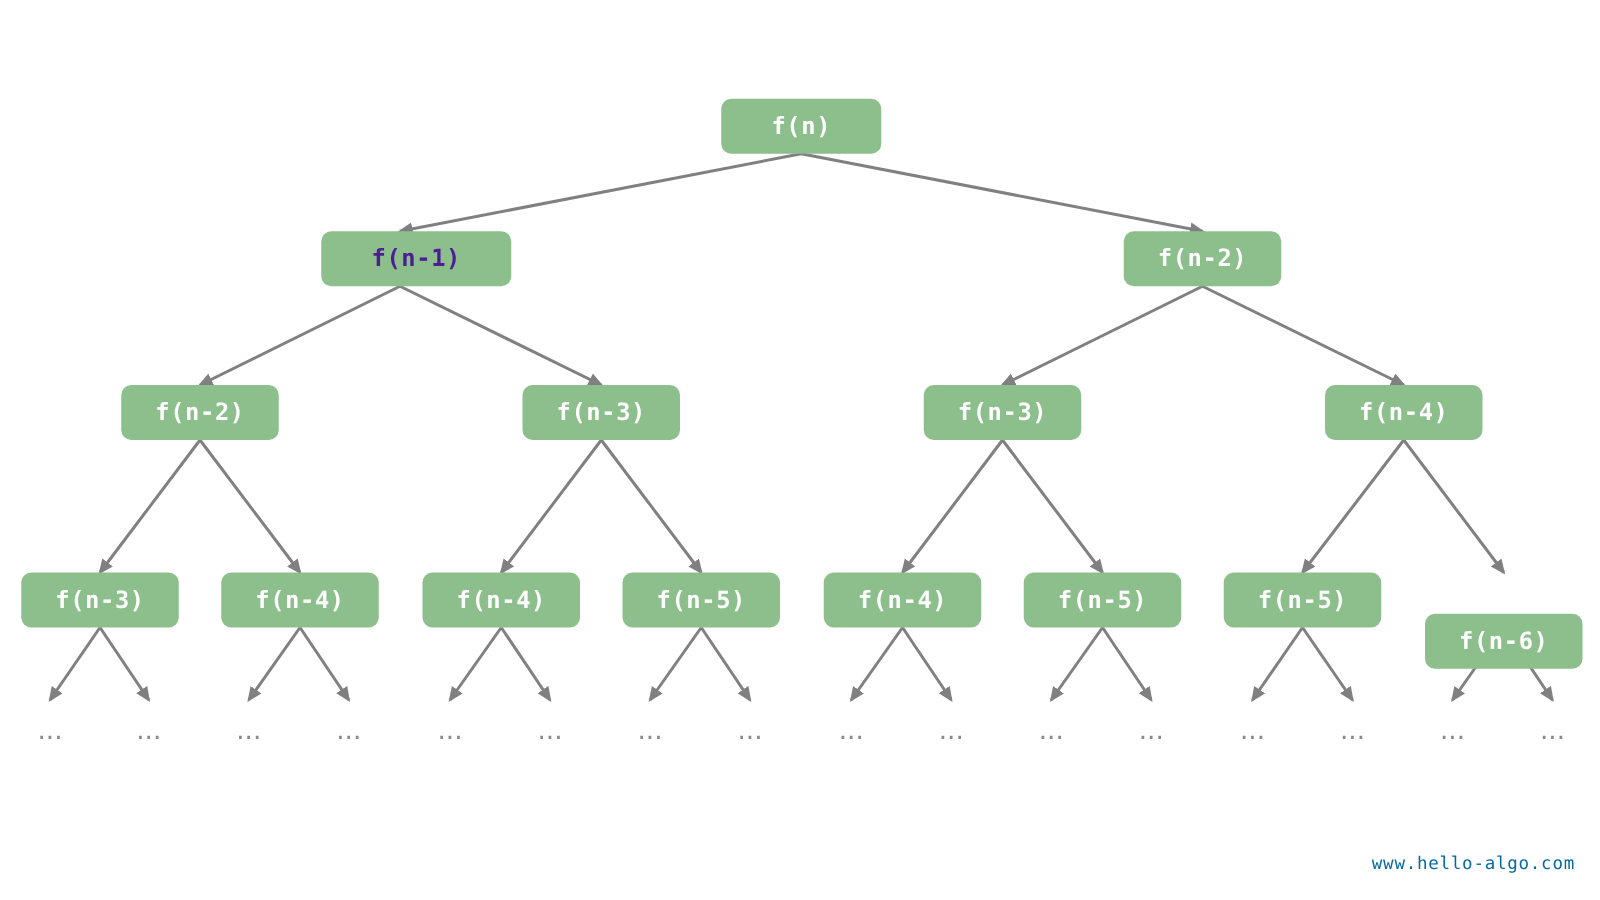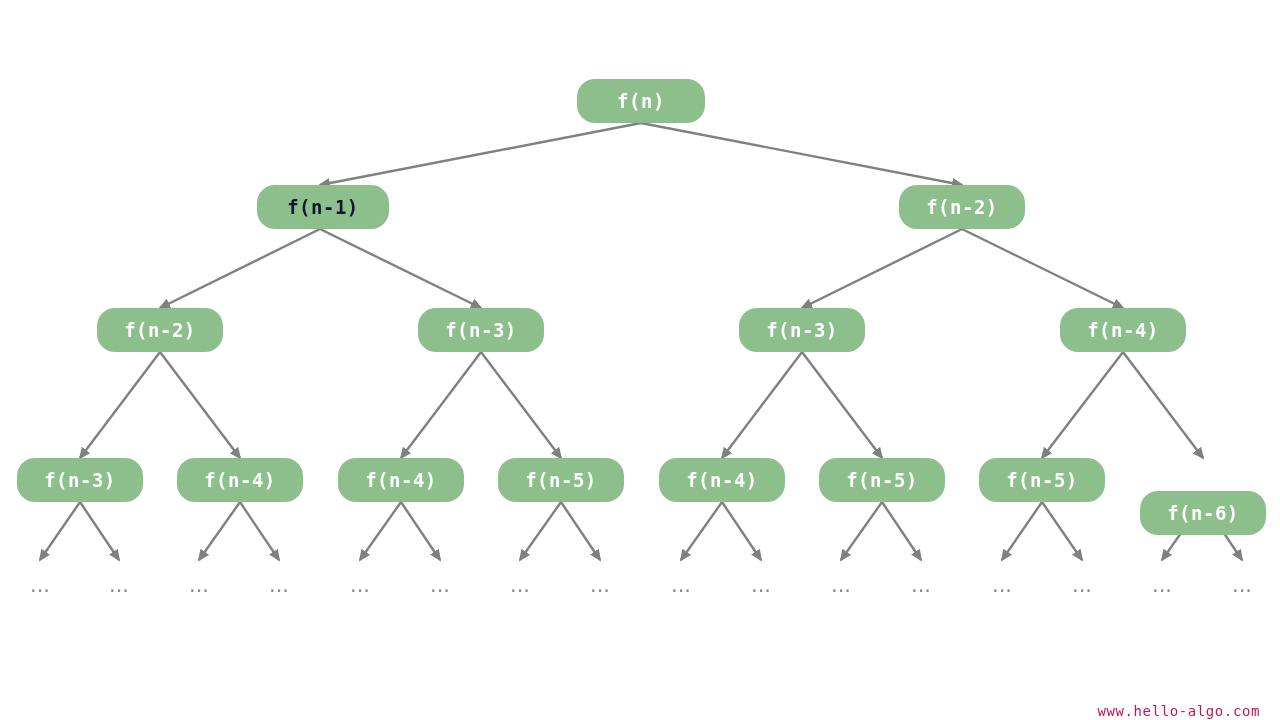--- a/index.html
+++ b/index.html
@@ -23,21 +23,21 @@
     position: absolute;
     left: 0;
     top: 0;
     width: 1280px;
     height: 720px;
   }
   .tree-node {
     position: absolute;
     box-sizing: border-box;
     background: #8cbf8c;
-    border-radius: 18px;
+    border-radius: 8px;
     display: flex;
     align-items: center;
     justify-content: center;
     color: #ffffff;
     font-family: "DejaVu Sans Mono", "Liberation Mono", monospace;
     font-size: 19px;
     font-weight: bold;
     letter-spacing: 0.5px;
     white-space: nowrap;
     user-select: none;
@@ -47,22 +47,22 @@
     color: #8a8a8a;
     font-family: "DejaVu Sans", "Liberation Sans", sans-serif;
     font-size: 21px;
     line-height: 1;
     transform: translate(-50%, -50%);
     user-select: none;
   }
   #watermark {
     position: absolute;
     right: 20px;
-    bottom: 1px;
-    color: #be185d;
+    bottom: 21px;
+    color: #0369a1;
     font-family: "DejaVu Sans Mono", "Liberation Mono", monospace;
     font-size: 14px;
     letter-spacing: 0.6px;
     user-select: none;
     text-align: center;
   }
 </style>
 </head>
 <body>
 
@@ -105,21 +105,21 @@
         <line x1="882" y1="502" x2="921" y2="560" stroke="#808080" stroke-width="2.4" marker-end="url(#arrowhead)"></line>
         <line x1="1042" y1="502" x2="1002" y2="560" stroke="#808080" stroke-width="2.4" marker-end="url(#arrowhead)"></line>
         <line x1="1042" y1="502" x2="1082" y2="560" stroke="#808080" stroke-width="2.4" marker-end="url(#arrowhead)"></line>
         <line x1="1203" y1="502" x2="1162" y2="560" stroke="#808080" stroke-width="2.4" marker-end="url(#arrowhead)"></line>
         <line x1="1203" y1="502" x2="1242" y2="560" stroke="#808080" stroke-width="2.4" marker-end="url(#arrowhead)"></line>
       </g>
   </svg>
 
   <div id="nodes-layer">
       <div class="tree-node" style="left: 577px; top: 79px; width: 128px; height: 44px; background: rgb(140, 191, 140); color: rgb(255, 255, 255);">f(n)</div>
-      <div class="tree-node" style="left: 257px; top: 185px; width: 132px; height: 44px; background: rgb(140, 191, 140); color: #0f172a;">f(n-1)</div>
+      <div class="tree-node" style="left: 257px; top: 185px; width: 152px; height: 44px; background: rgb(140, 191, 140); color: #4c1d95;">f(n-1)</div>
       <div class="tree-node" style="left: 899px; top: 185px; width: 126px; height: 44px; background: rgb(140, 191, 140); color: rgb(255, 255, 255);">f(n-2)</div>
       <div class="tree-node" style="left: 97px; top: 308px; width: 126px; height: 44px; background: rgb(140, 191, 140); color: rgb(255, 255, 255);">f(n-2)</div>
       <div class="tree-node" style="left: 418px; top: 308px; width: 126px; height: 44px; background: rgb(140, 191, 140); color: rgb(255, 255, 255);">f(n-3)</div>
       <div class="tree-node" style="left: 739px; top: 308px; width: 126px; height: 44px; background: rgb(140, 191, 140); color: rgb(255, 255, 255);">f(n-3)</div>
       <div class="tree-node" style="left: 1060px; top: 308px; width: 126px; height: 44px; background: rgb(140, 191, 140); color: rgb(255, 255, 255);">f(n-4)</div>
       <div class="tree-node" style="left: 17px; top: 458px; width: 126px; height: 44px; background: rgb(140, 191, 140); color: rgb(255, 255, 255);">f(n-3)</div>
       <div class="tree-node" style="left: 177px; top: 458px; width: 126px; height: 44px; background: rgb(140, 191, 140); color: rgb(255, 255, 255);">f(n-4)</div>
       <div class="tree-node" style="left: 338px; top: 458px; width: 126px; height: 44px; background: rgb(140, 191, 140); color: rgb(255, 255, 255);">f(n-4)</div>
       <div class="tree-node" style="left: 498px; top: 458px; width: 126px; height: 44px; background: rgb(140, 191, 140); color: rgb(255, 255, 255);">f(n-5)</div>
       <div class="tree-node" style="left: 659px; top: 458px; width: 126px; height: 44px; background: rgb(140, 191, 140); color: rgb(255, 255, 255);">f(n-4)</div>

